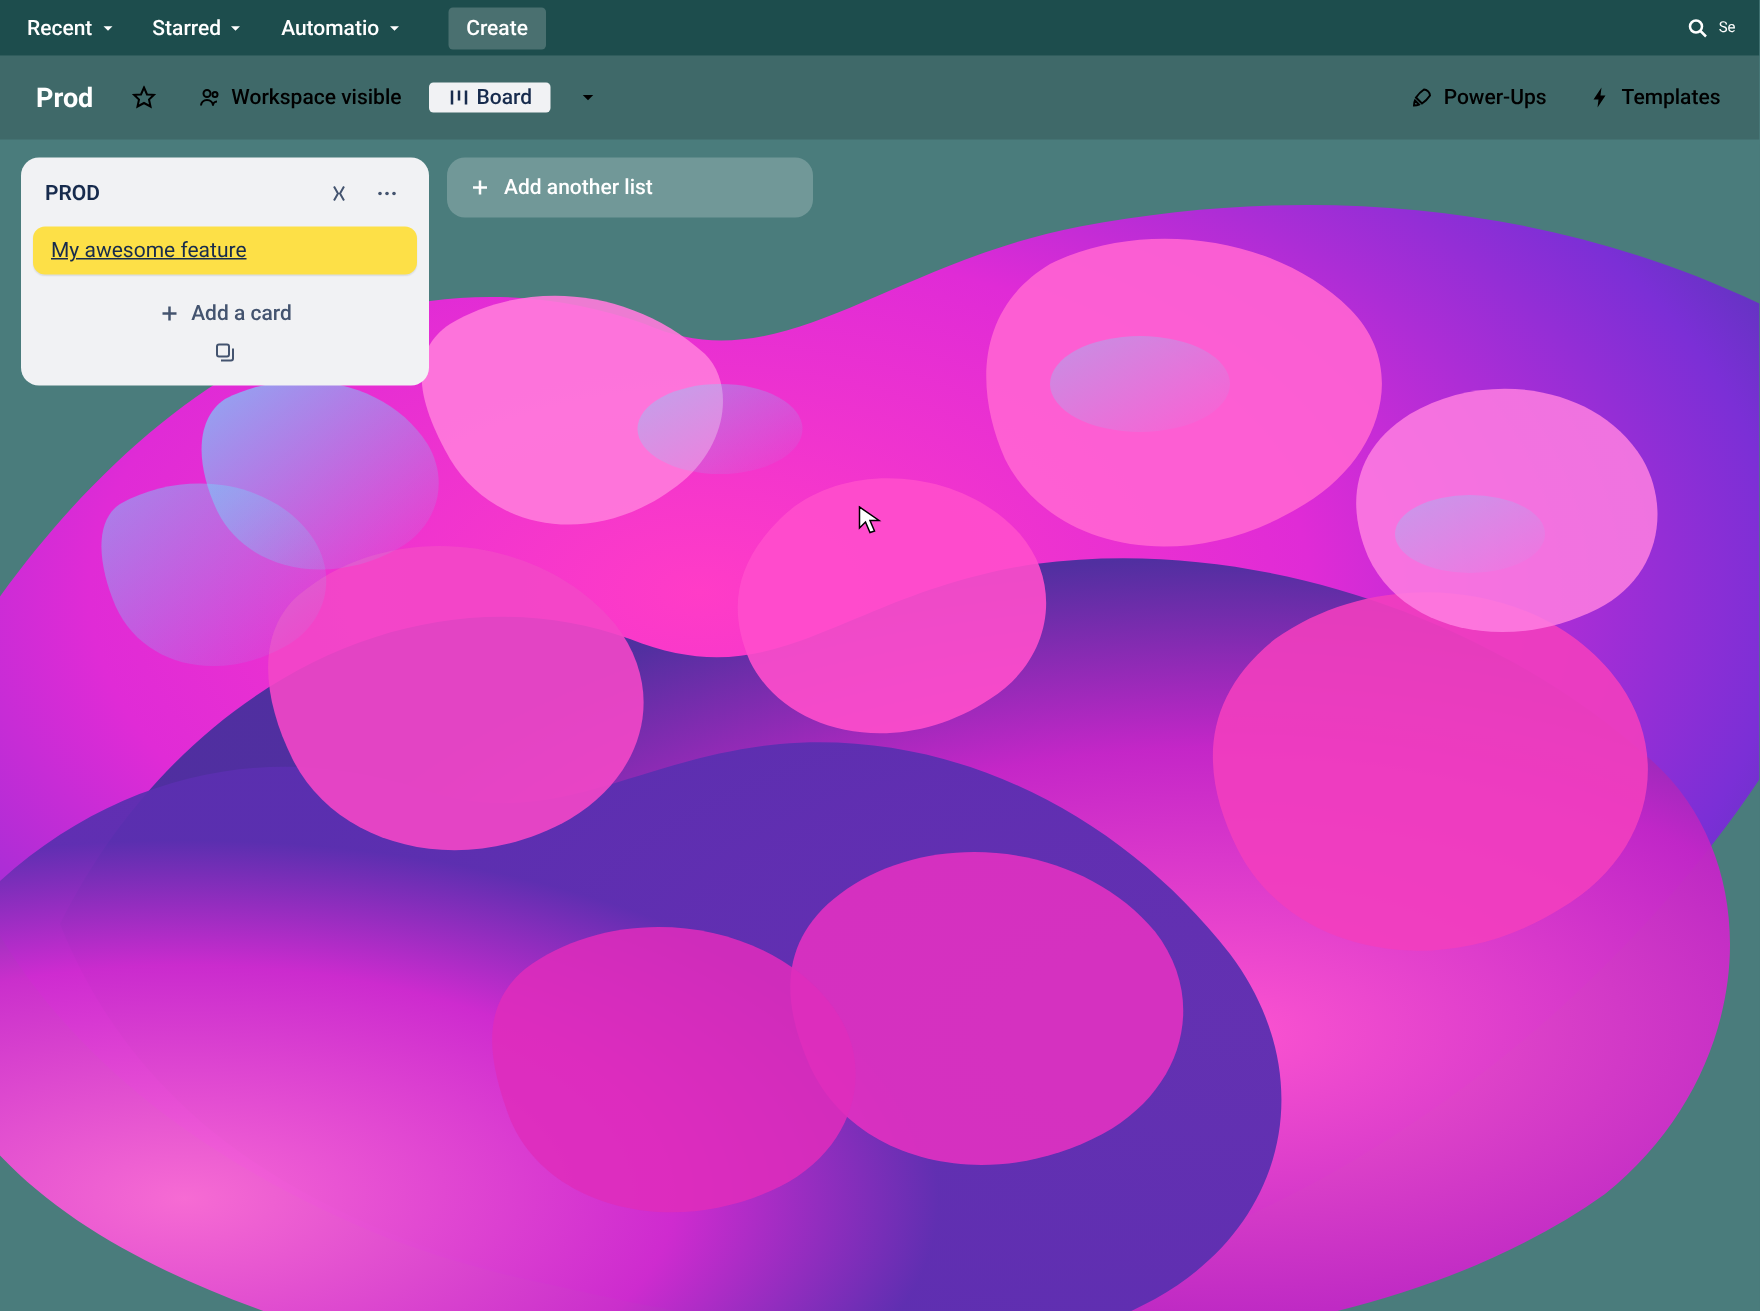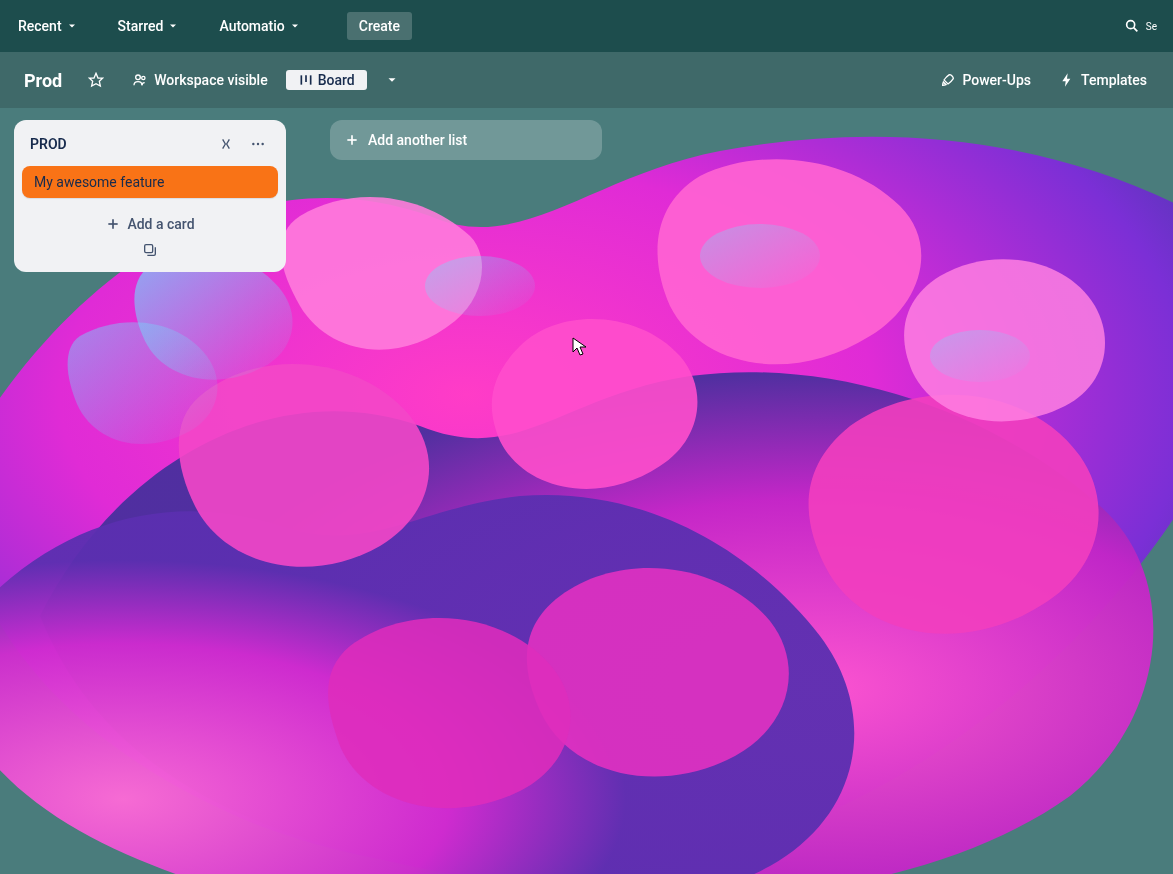--- a/index.html
+++ b/index.html
@@ -7,26 +7,26 @@
       font-family: -apple-system, BlinkMacSystemFont, 'Segoe UI', Roboto, sans-serif;
       width: 1173px;
       height: 874px;
       overflow: hidden;
       background: #4a7c7c;
       position: relative;
     }
 
     
     .top-nav {
-      height: 52px;
+      height: 37px;
       background: #1d4d4d;
       display: flex;
       align-items: center;
       padding: 0 8px;
-      gap: 20px;
+      gap: 4px;
       position: relative;
       z-index: 10;
     }
     .nav-item {
       display: flex;
       align-items: center;
       color: #fff;
       padding: 6px 10px;
       border-radius: 3px;
       font-size: 14px;
@@ -68,21 +68,21 @@
     .board-title {
       color: #fff;
       font-size: 18px;
       font-weight: 700;
       padding: 4px 8px;
       border-radius: 3px;
     }
     .header-btn {
       display: flex;
       align-items: center;
-      color: #ffffff;
+      color: #000000;
       padding: 6px 10px;
       border-radius: 3px;
       font-size: 14px;
       font-weight: 500;
       cursor: pointer;
       gap: 6px;
     }
     .view-switcher {
       background: #f1f2f4;
       color: #172b4d;
@@ -148,27 +148,28 @@
       display: flex;
       align-items: center;
       justify-content: center;
       cursor: pointer;
       border-radius: 4px;
       padding: 4px;
       color: #44546f;
     }
 
     .card {
-      background: #f97316;
+      background: #fde047;
       border-radius: 8px;
       padding: 8px 12px;
       font-size: 14px;
       color: #172b4d;
       box-shadow: 0 1px 1px rgba(9,30,66,0.1);
       cursor: pointer;
+      text-decoration: underline;
     }
 
     .list-footer {
       display: flex;
       align-items: center;
       justify-content: space-between;
       padding: 4px 4px 2px 4px;
       flex-direction: column;
     }
     .add-card-btn {
@@ -179,32 +180,31 @@
       font-size: 14px;
       font-weight: 500;
       padding: 6px 8px;
       border-radius: 6px;
       cursor: pointer;
       flex: 1;
     }
 
     
     .add-list-btn {
-      width: 272px;
+      width: 244px;
       background: rgba(255,255,255,0.22);
       color: #fff;
       display: flex;
       align-items: center;
       gap: 8px;
       padding: 12px 14px;
       border-radius: 12px;
       font-size: 14px;
       font-weight: 500;
       cursor: pointer;
-      margin-left: 32px;
     }
 
     .cursor-pointer {
       position: absolute;
       top: 337px;
       left: 572px;
       z-index: 20;
       pointer-events: none;
     }
   </style>

